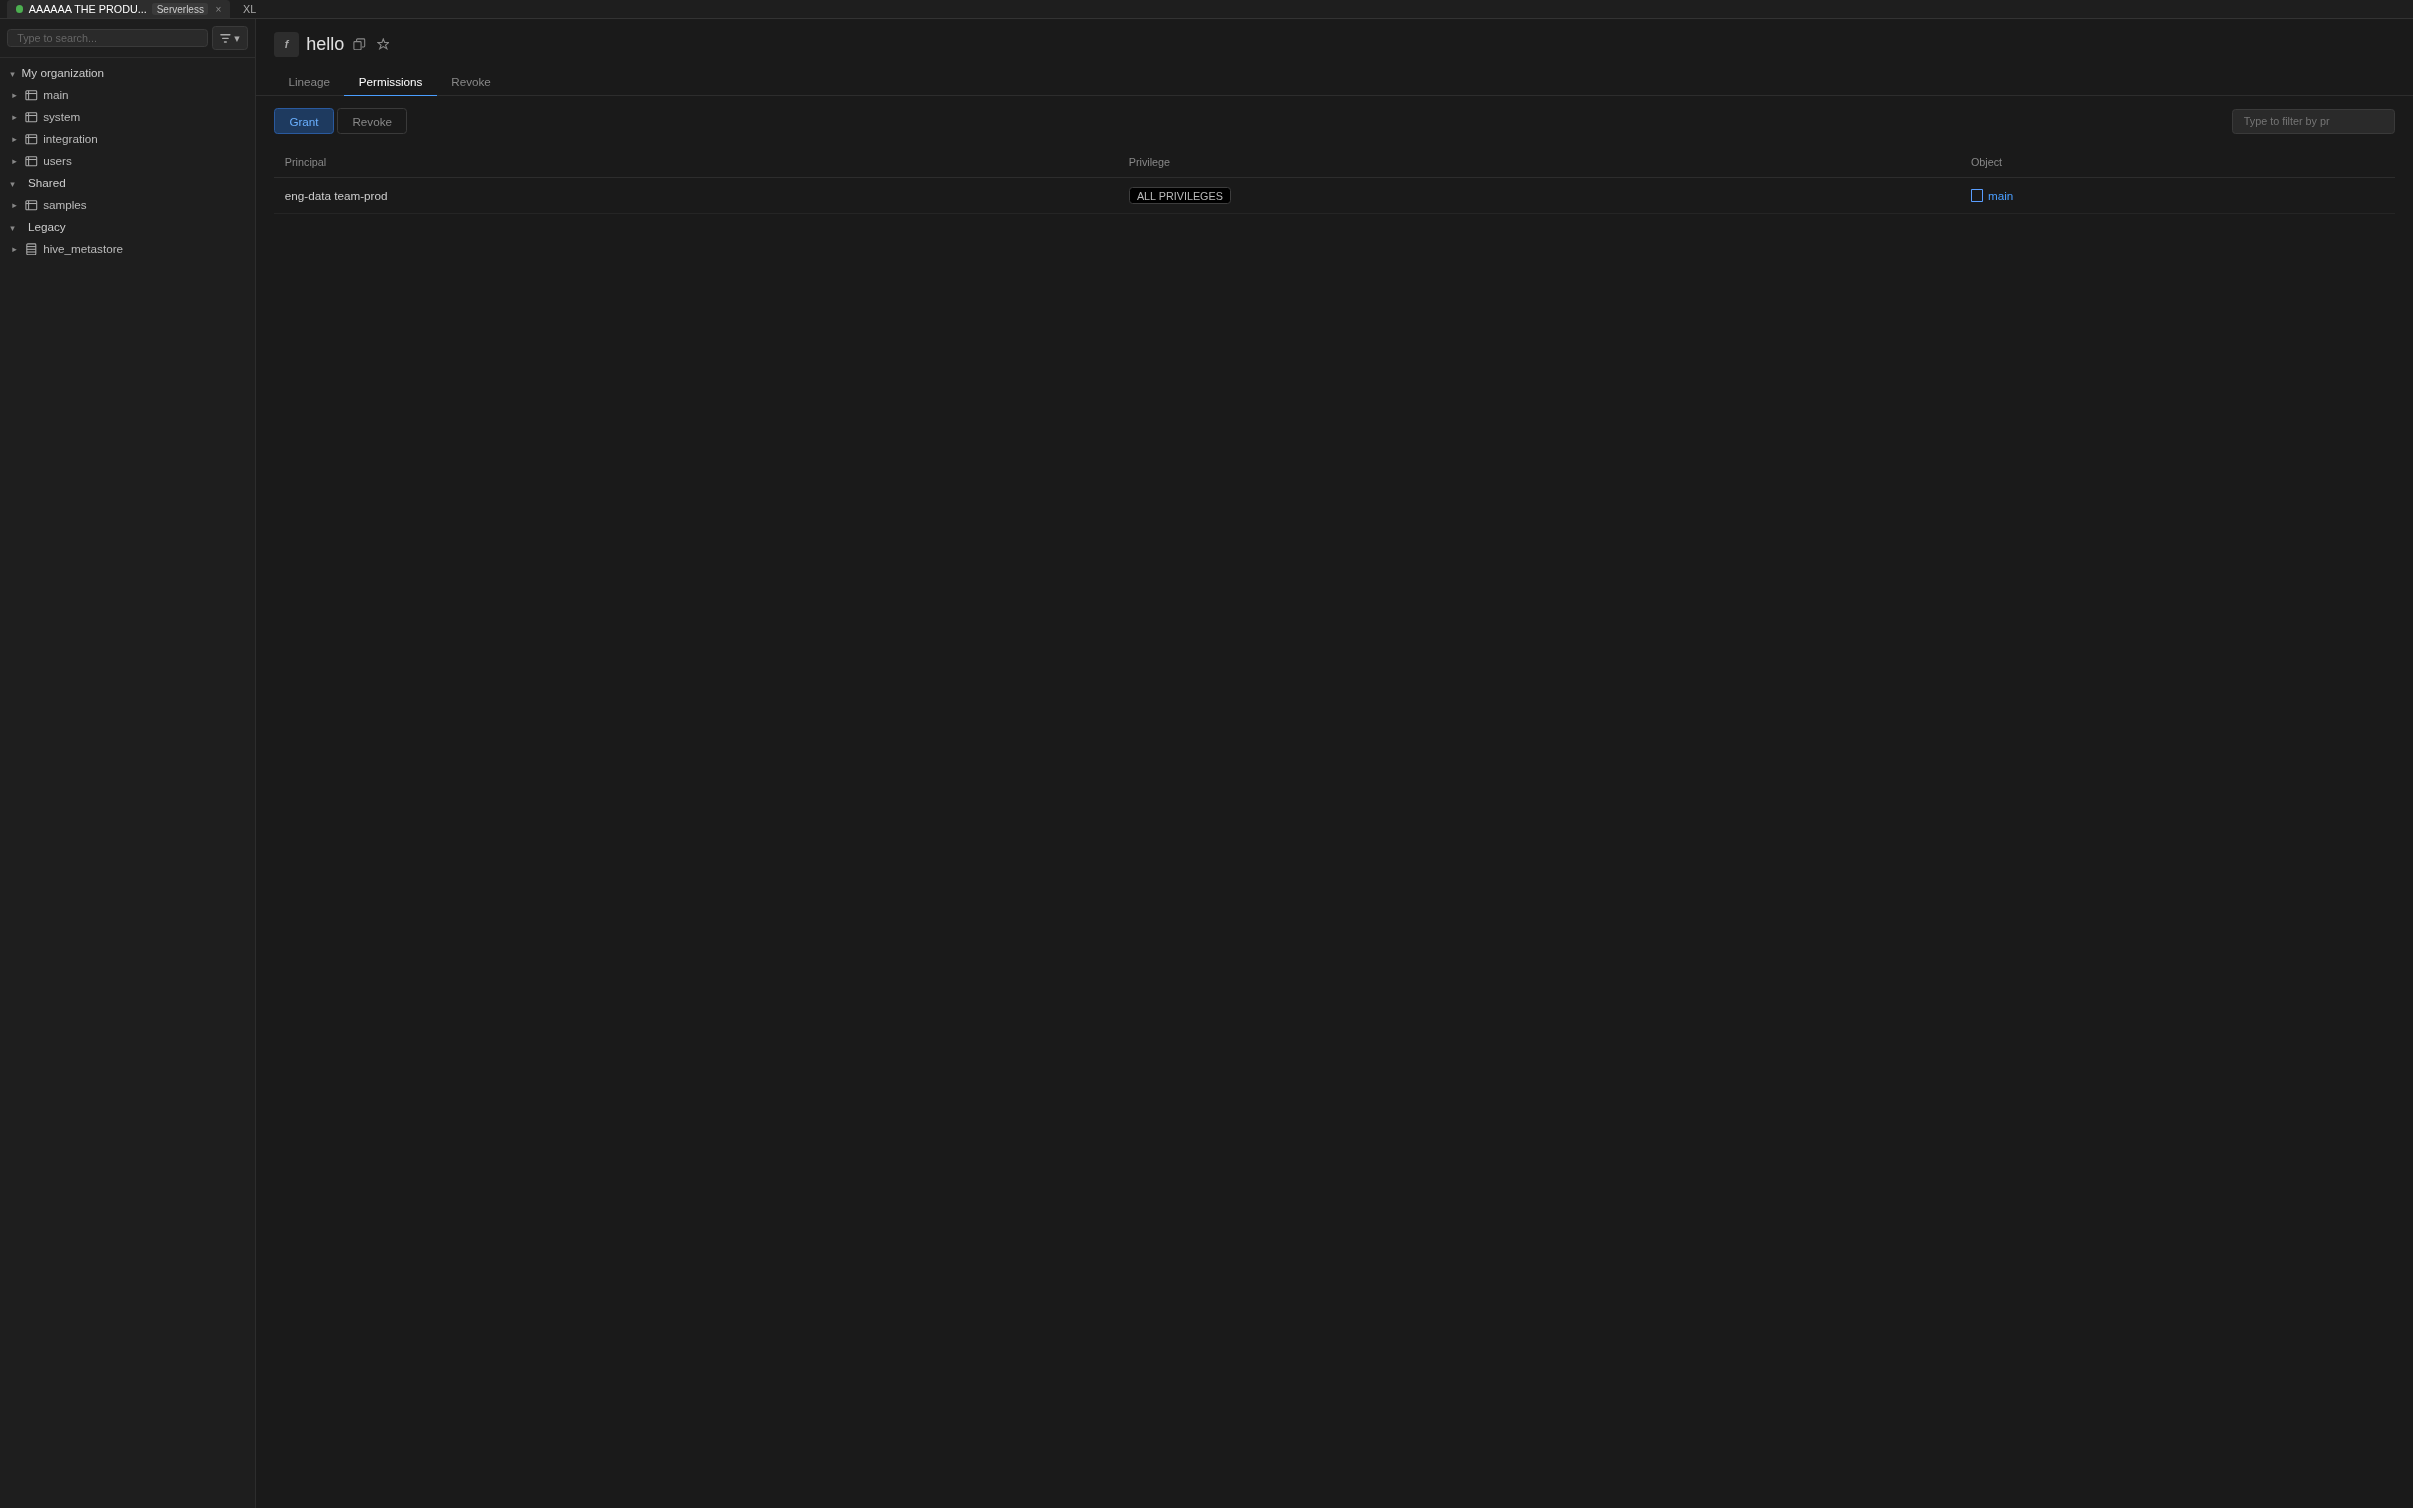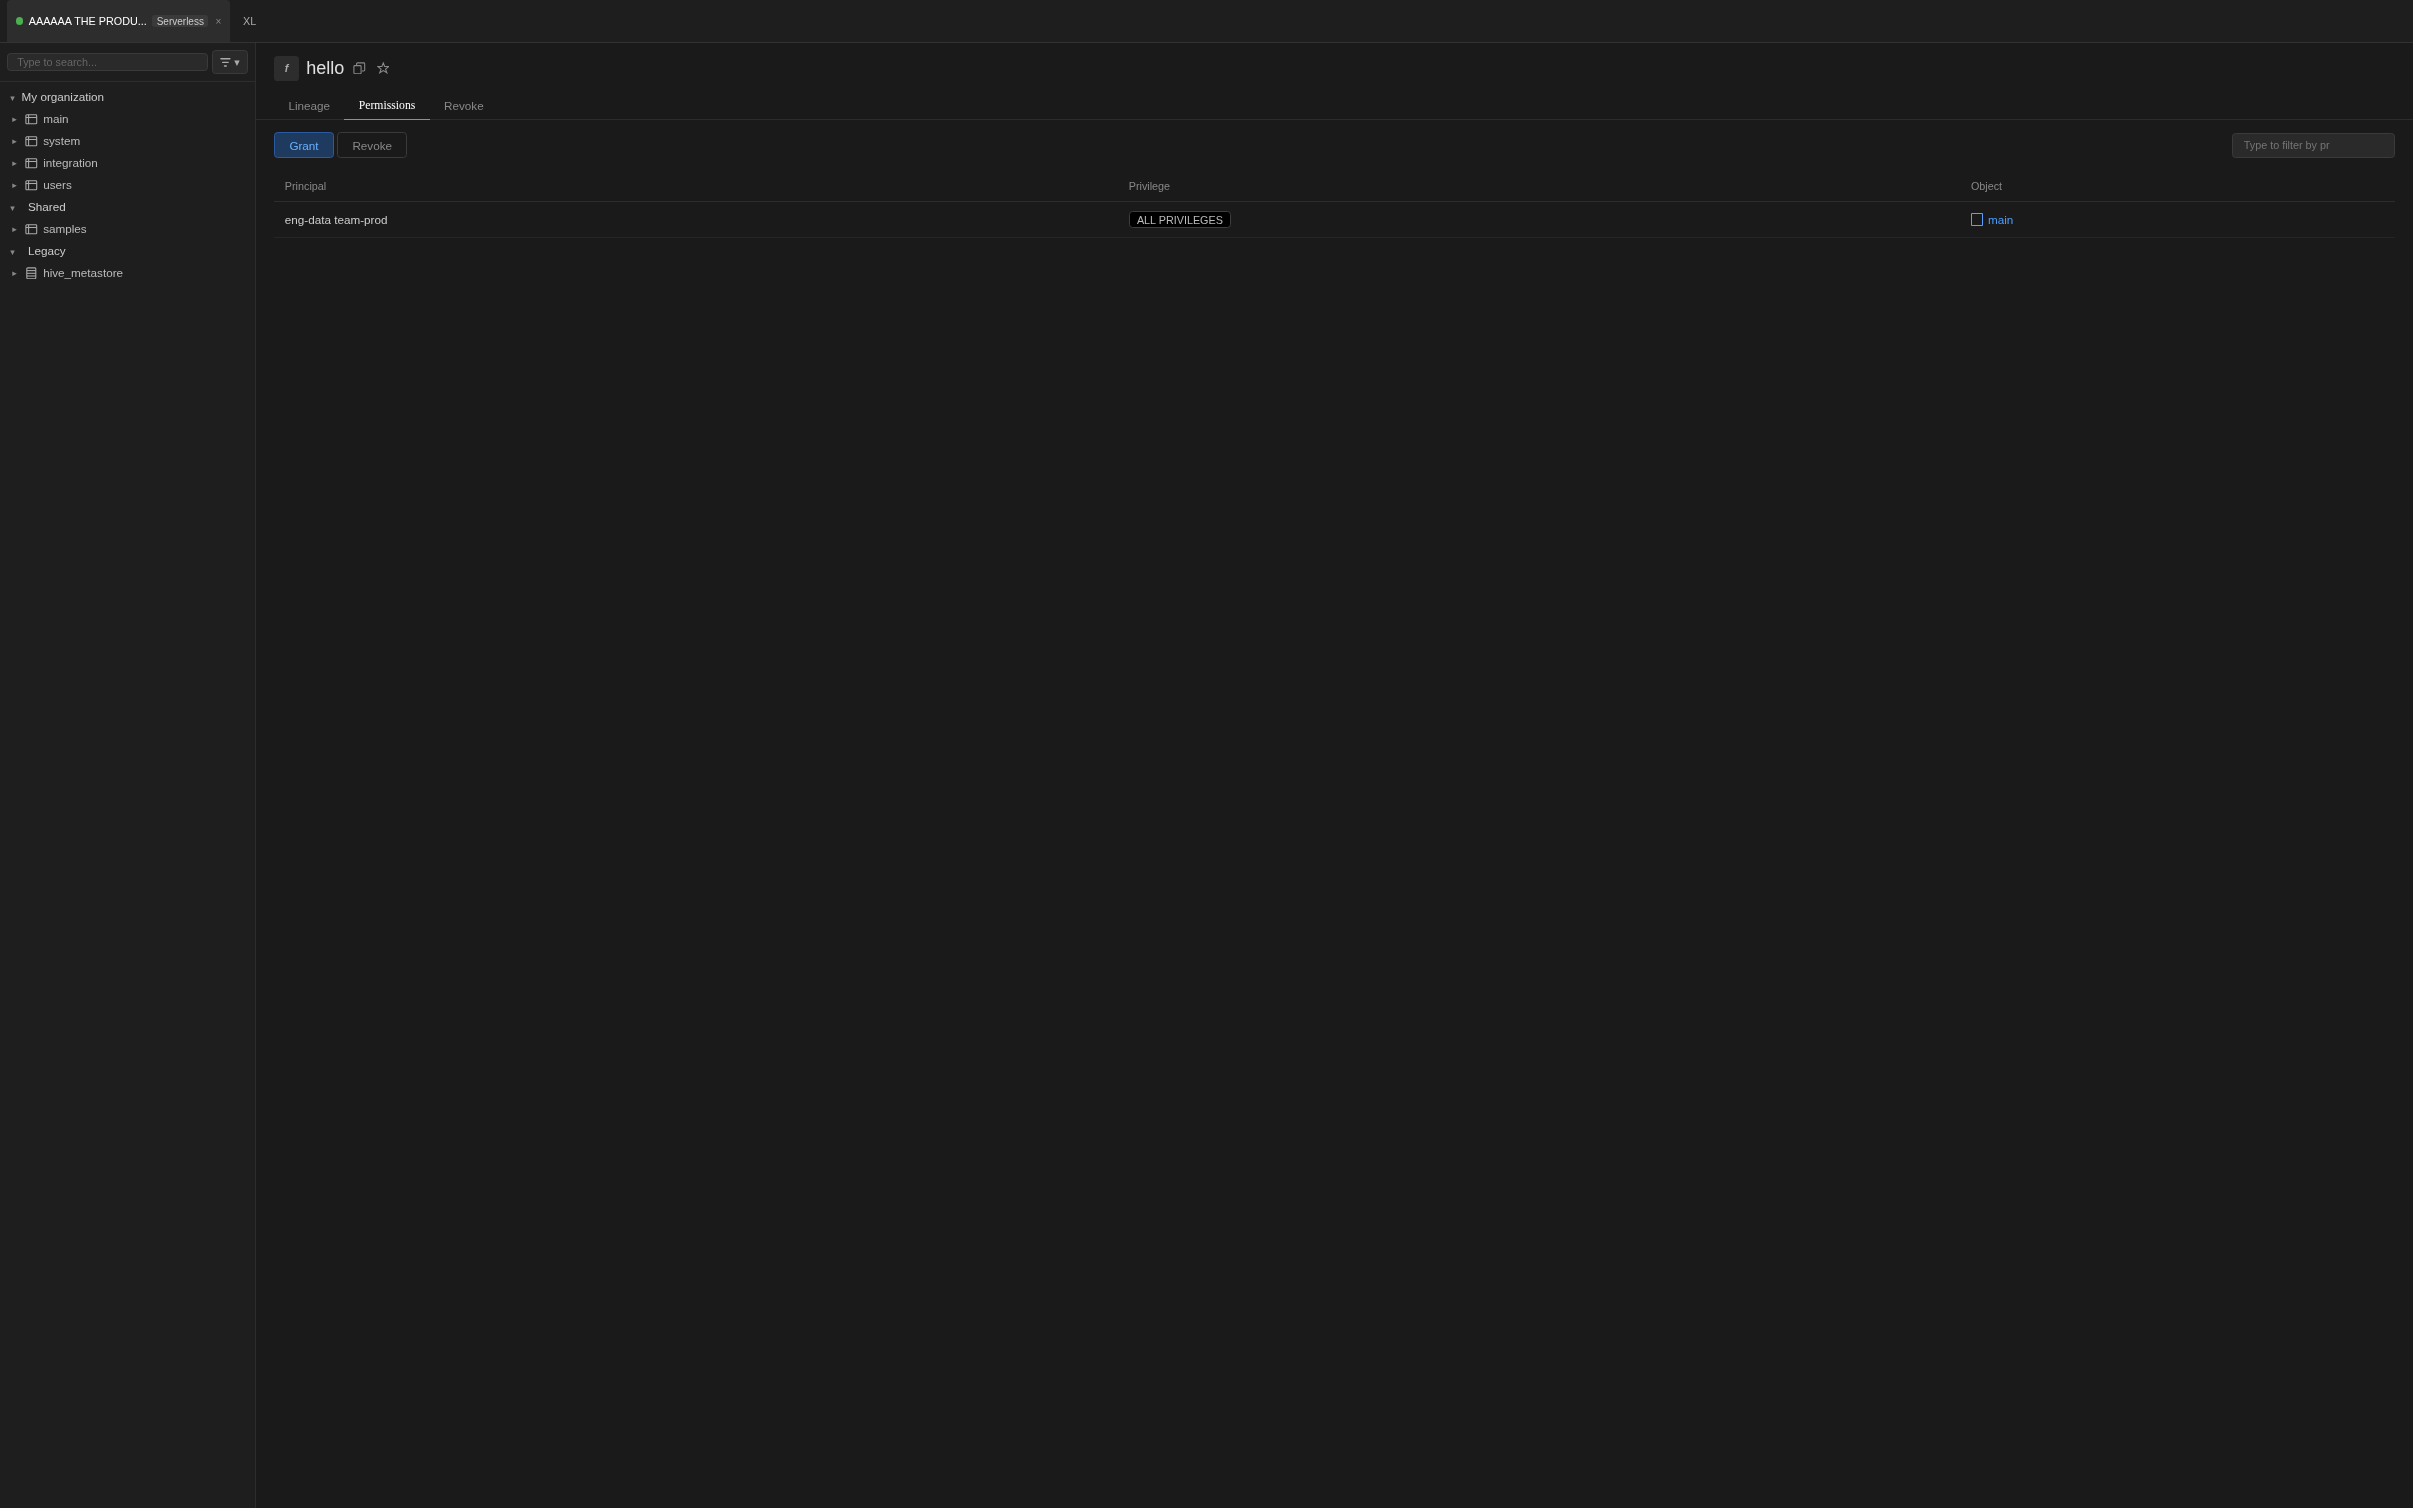--- a/index.html
+++ b/index.html
@@ -13,21 +13,21 @@
       flex-direction: column;
       overflow: hidden;
     }
 
     
     .tab-bar {
       display: flex;
       align-items: center;
       background: #1e1e1e;
       border-bottom: 0.9px solid #333;
-      height: 43px;
+      height: 19px;
       padding: 0 7.2px;
       gap: 3.6px;
       flex-shrink: 0;
     }
     .tab {
       display: flex;
       align-items: center;
       gap: 5.4px;
       padding: 3.6px 9px;
       border-radius: 3.6px 3.6px 0 0;
@@ -240,21 +240,20 @@
       padding: 7.2px 14.4px;
       cursor: pointer;
       color: #888;
       font-size: 11.7px;
       border-bottom: 1.8px solid transparent;
       margin-bottom: -0.9px;
     }
     .nav-tab.active {
       color: #fff;
       border-bottom: 1.8px solid #4a9eff;
-      font-family: Liberation Serif, serif;
     }
 
     .permissions-toolbar {
       display: flex;
       align-items: center;
       padding: 12.6px 18px;
       gap: 3px;
       flex-shrink: 0;
     }
 

